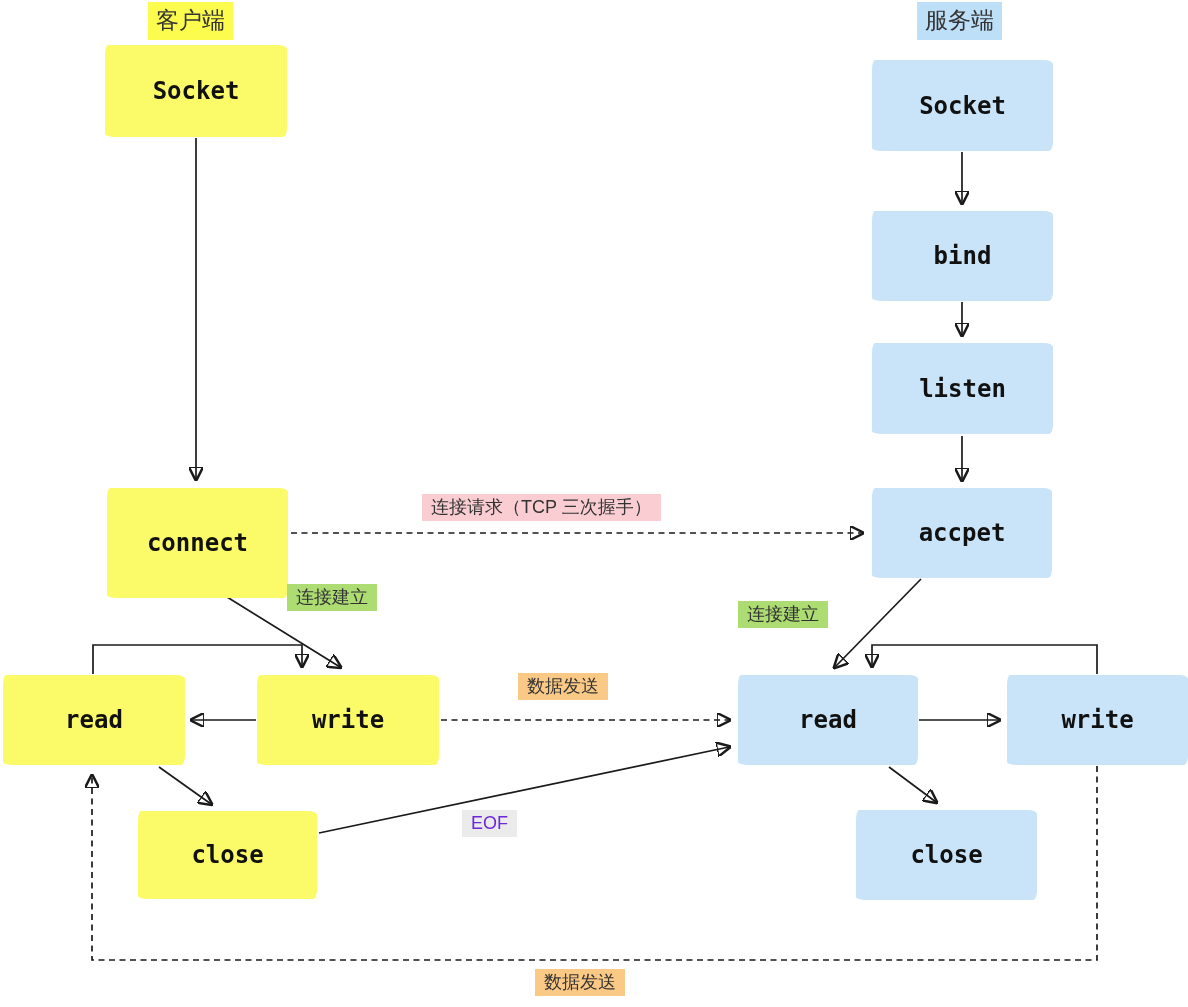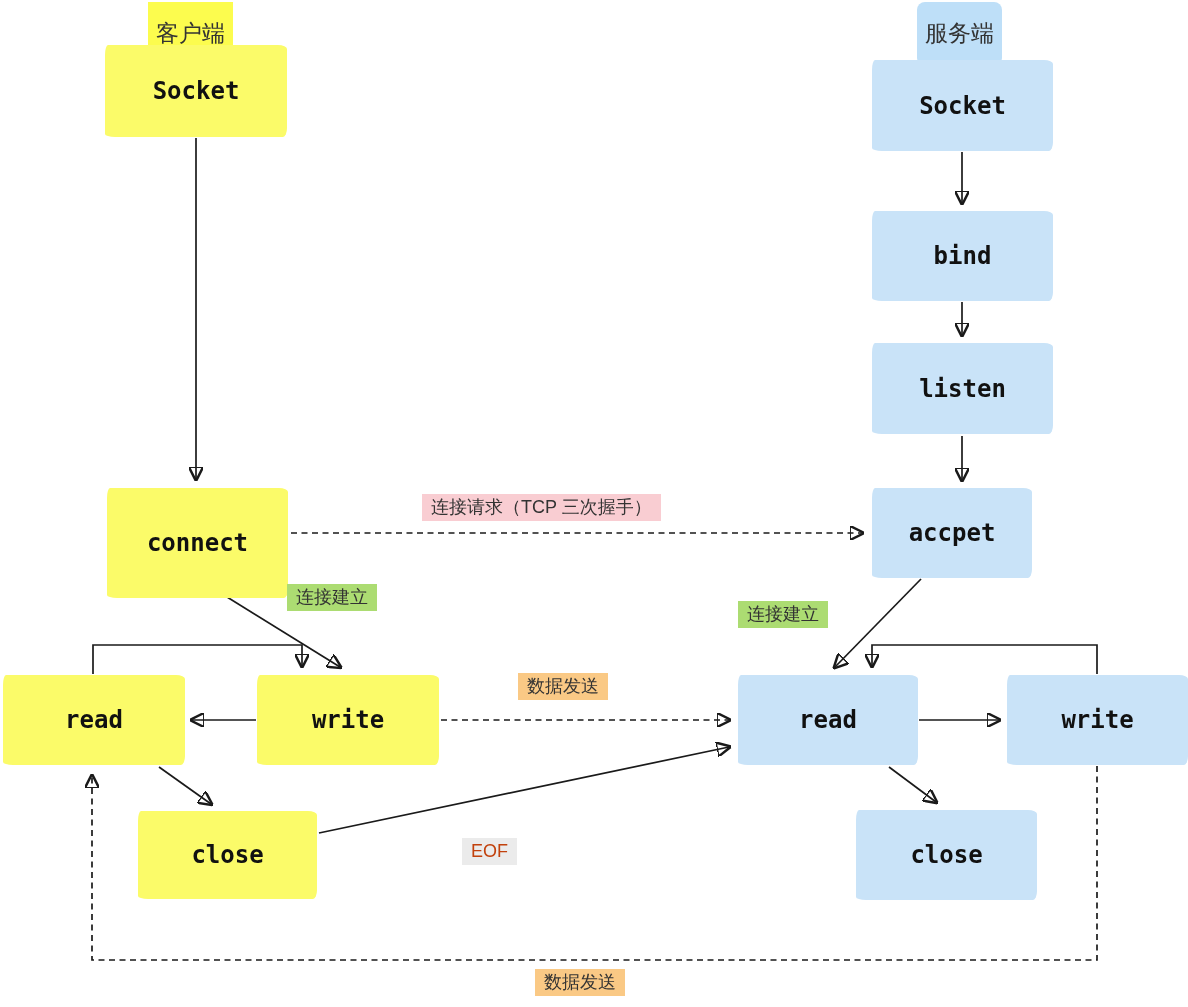--- a/index.html
+++ b/index.html
@@ -20,32 +20,32 @@
   .node{
     position:absolute;display:flex;align-items:center;justify-content:center;
     font-family:"DejaVu Sans Mono","Liberation Mono",monospace;
     font-weight:bold;font-size:24px;color:#111;
     border-radius:3px 9px 4px 10px / 10px 4px 9px 3px;
   }
   .node.client{background:var(--client-node,#FBFB69);}
   .node.server{background:var(--server-node,#C9E3F8);}
   .tag{
     position:absolute;font-size:23px;color:var(--cjk-ink,#333);
-    padding:18px 8px;line-height:1.2;white-space:nowrap;
+    padding:5px 8px;line-height:1.2;white-space:nowrap;
   }
   .tag.client{background:var(--client-tag,#FCFC4E);}
-  .tag.server{background:var(--server-tag,#BEDFF8);border-radius:8px;}
+  .tag.server{background:var(--server-tag,#BEDFF8);}
   .lbl{
     position:absolute;font-size:18px;color:var(--cjk-ink,#333);
     padding:2px 9px;line-height:1.25;white-space:nowrap;
   }
   .lbl.handshake{background:var(--handshake-bg,#F9CDD2);}
   .lbl.established{background:var(--established-bg,#ACDC72);}
   .lbl.datasend{background:var(--data-send-bg,#FAC985);}
-  .lbl.eof{background:var(--eof-bg,#EBEBEB);color:#c2410c;margin-top:28px;}
+  .lbl.eof{background:var(--eof-bg,#EBEBEB);color:#6d28d9;}
 </style>
 </head>
 <body>
 
 <div id="stage">
 
   <svg id="arrows" viewBox="0 0 1188 1007" xmlns="http://www.w3.org/2000/svg" aria-hidden="true">
     <defs>
       <marker id="ah" viewBox="0 0 10 10" refX="8.5" refY="5" markerWidth="8.5" markerHeight="8.5" orient="auto-start-reverse">
         <path d="M0,0 L10,5 L0,10 Z" fill="#1A1A1A" stroke="none"></path>
@@ -74,21 +74,21 @@
 
   <div class="node client" style="left:105px;top:45px;width:182px;height:92px;">Socket</div>
   <div class="node client" style="left:107px;top:488px;width:181px;height:110px;">connect</div>
   <div class="node client" style="left:3px;top:675px;width:182px;height:90px;">read</div>
   <div class="node client" style="left:257px;top:675px;width:182px;height:90px;">write</div>
   <div class="node client" style="left:138px;top:811px;width:179px;height:88px;">close</div>
 
   <div class="node server" style="left:872px;top:60px;width:181px;height:91px;">Socket</div>
   <div class="node server" style="left:872px;top:343px;width:181px;height:91px;">listen</div>
   <div class="node server" style="left:872px;top:211px;width:181px;height:90px;">bind</div>
-  <div class="node server" style="left:872px;top:488px;width:160px;height:90px;">accpet</div>
+  <div class="node server" style="left:872px;top:488px;width:180px;height:90px;">accpet</div>
   <div class="node server" style="left:738px;top:675px;width:180px;height:90px;">read</div>
   <div class="node server" style="left:1007px;top:675px;width:181px;height:90px;">write</div>
   <div class="node server" style="left:856px;top:810px;width:181px;height:90px;">close</div>
 
   <div class="lbl handshake" style="left:422px;top:494px;">连接请求（TCP 三次握手）</div>
   <div class="lbl established" style="left:287px;top:584px;">连接建立</div>
   <div class="lbl established" style="left:738px;top:601px;">连接建立</div>
   <div class="lbl datasend" style="left:518px;top:673px;">数据发送</div>
   <div class="lbl eof" style="left:462px;top:810px;">EOF</div>
   <div class="lbl datasend" style="left:535px;top:969px;">数据发送</div>

